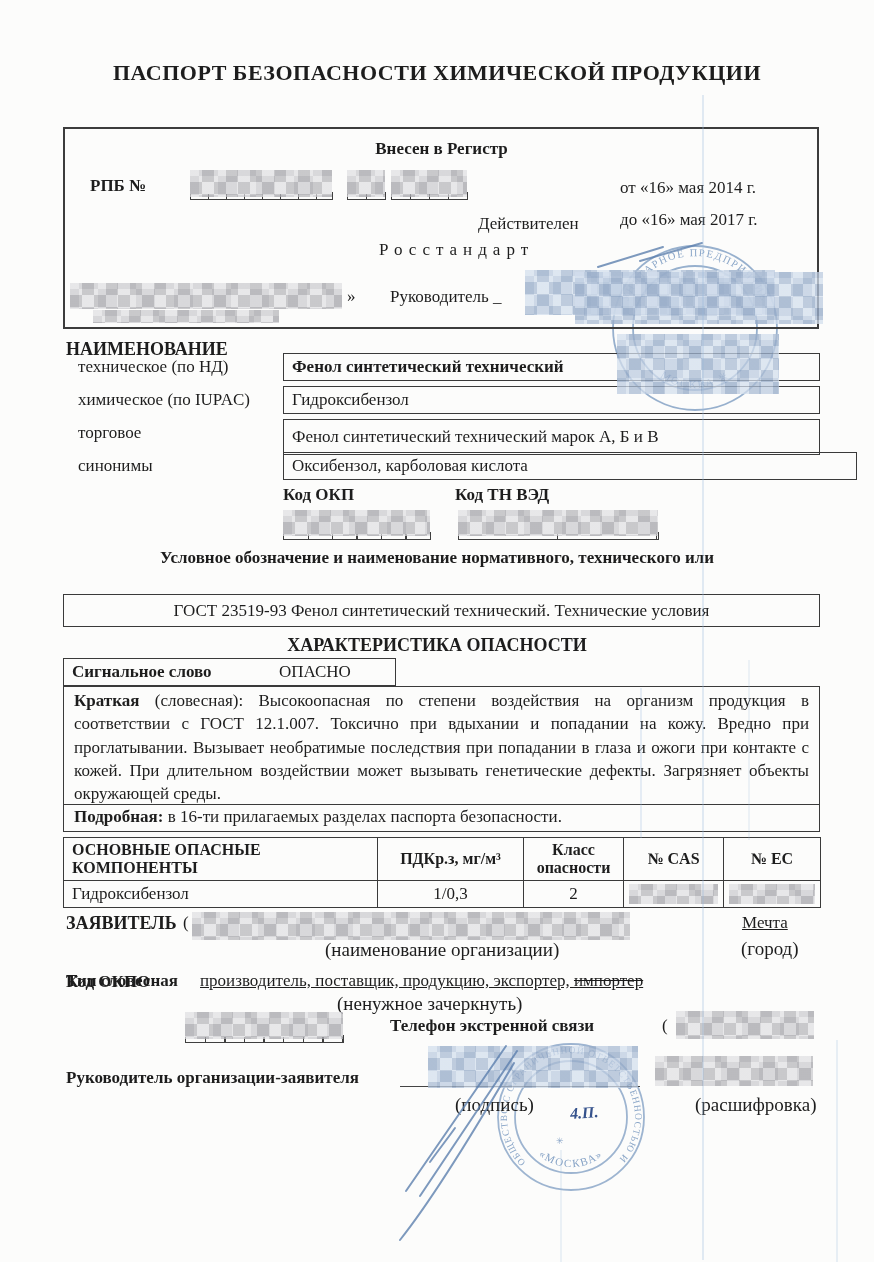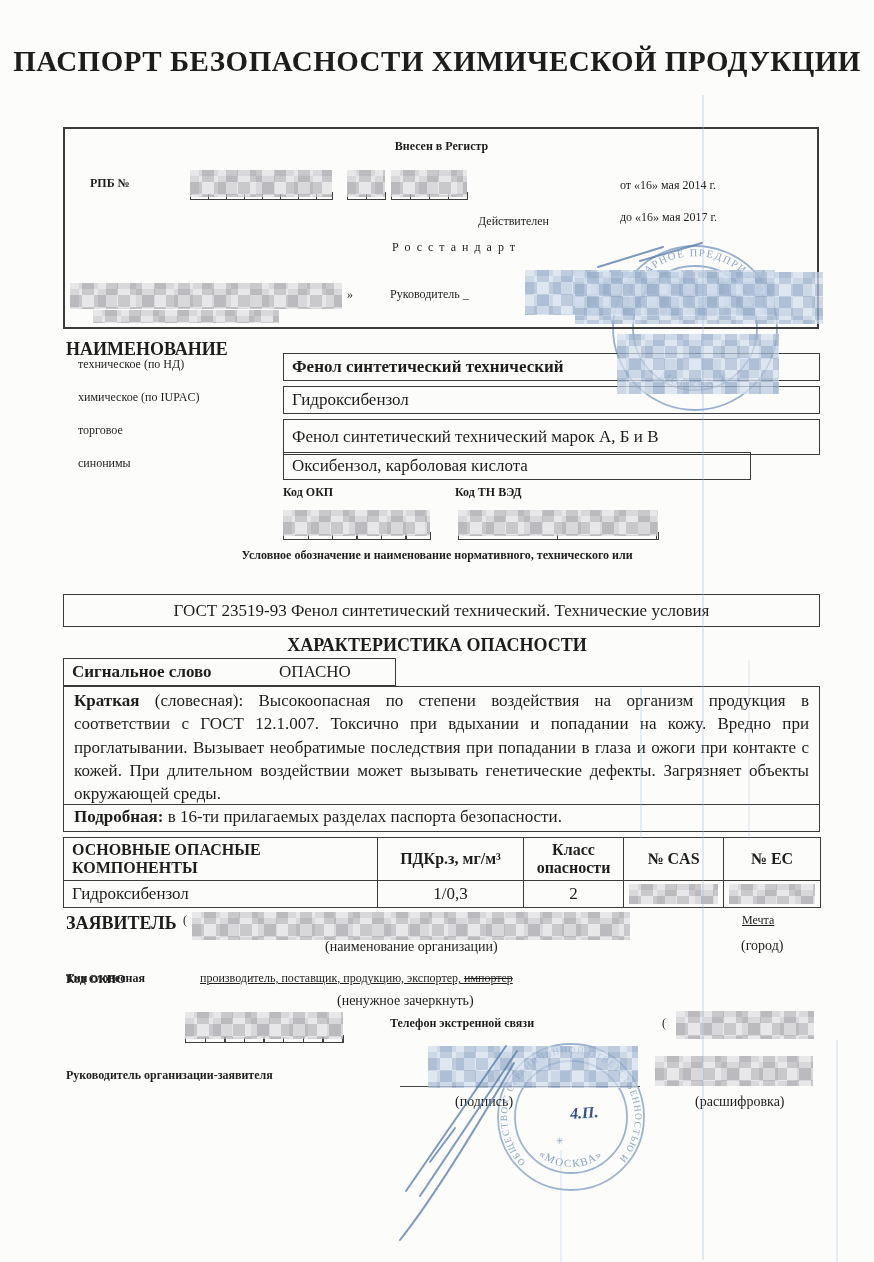--- a/index.html
+++ b/index.html
@@ -2,21 +2,21 @@
 <html><head>
 <meta charset="utf-8">
 <style>
   html,body{margin:0;padding:0;background:#e8e8e8;}
   .page{
     position:relative;width:874px;height:1262px;margin:0 auto;
     background:#fcfcfb;overflow:hidden;
     font-family:"Liberation Serif","DejaVu Serif",serif;color:#1d1d1d;
   }
   .abs{position:absolute;}
-  .t{position:absolute;z-index:2;font-size:12px;line-height:1.2;white-space:nowrap;}
+  .t{position:absolute;z-index:2;font-size:17px;line-height:1.2;white-space:nowrap;}
   .b{font-weight:bold;}
   .ctr{left:0;width:874px;text-align:center;}
   
   .frame{position:absolute;border:2.5px solid #3c3c3c;z-index:2;background:transparent;}
   .vbox{position:absolute;border:1.6px solid #3a3a3a;z-index:2;font-size:17px;
         display:flex;align-items:center;padding-left:8px;box-sizing:border-box;background:transparent;}
   
   .px{position:absolute;z-index:3;
     background-color:rgba(213,213,216,0.55);
     background-image:
@@ -24,21 +24,21 @@
       repeating-conic-gradient(rgba(168,168,175,0.28) 0% 25%, rgba(240,240,242,0.20) 0% 50%);
     background-size:24px 24px,38px 38px;background-position:0 0,9px 6px;}
   .px.blue{background-color:rgba(194,209,228,0.55);
     background-image:
       repeating-conic-gradient(rgba(120,145,180,0.32) 0% 25%, rgba(215,226,240,0.25) 0% 50%),
       repeating-conic-gradient(rgba(150,170,200,0.28) 0% 25%, rgba(235,241,248,0.22) 0% 50%);}
   .ticks{position:absolute;z-index:2;height:7px;
     border-bottom:1.4px solid #3f3f3f;border-right:1.4px solid #3f3f3f;
     background-image:repeating-linear-gradient(to right,#3f3f3f 0 1.4px,transparent 1.4px var(--c,18px));
     background-repeat:no-repeat;background-position:left bottom;background-size:100% 5px;}
-  .hint{position:absolute;z-index:2;font-size:14px;white-space:nowrap;}
+  .hint{position:absolute;z-index:2;font-size:19px;white-space:nowrap;}
   .uline{text-decoration:underline;}
   .struck{text-decoration:underline line-through;}
   table.comp{position:absolute;z-index:2;border-collapse:collapse;table-layout:fixed;
     font-size:16px;}
   table.comp th,table.comp td{border:1.6px solid #3a3a3a;padding:1px 6px;vertical-align:middle;}
   table.comp th{font-weight:bold;text-align:center;line-height:1.15;}
   table.comp th.l,table.comp td.l{text-align:left;padding-left:8px;margin-top:16px;}
   table.comp td{text-align:center;font-size:17px;position:relative;}
   .scanline{position:absolute;z-index:5;width:2px;background:rgba(150,183,219,0.28);}
   .stamp{position:absolute;z-index:1;}
@@ -79,21 +79,21 @@
     </defs>
     <text font-size="9.5" letter-spacing="1" fill="#7d9cc2" fill-opacity="0.9" font-family="Liberation Serif, DejaVu Serif, serif">
       <textPath href="#bs-ring" startOffset="0">ОБЩЕСТВО С ОГРАНИЧЕННОЙ ОТВЕТСТВЕННОСТЬЮ И</textPath>
     </text>
     <text font-size="11" letter-spacing="1.5" fill="#7d9cc2" fill-opacity="0.95" font-family="Liberation Serif, DejaVu Serif, serif">
       <textPath href="#bs-inner" startOffset="50%" text-anchor="middle">«МОСКВА»</textPath>
     </text>
     <text x="66" y="108" font-size="9" fill="#7d9cc2" fill-opacity="0.9">✳</text>
   </svg>
 
-  <div class="t ctr b" style="top:44px;font-size:29px;letter-spacing:0.5px">ПАСПОРТ БЕЗОПАСНОСТИ ХИМИЧЕСКОЙ ПРОДУКЦИИ</div>
+  <div class="t ctr b" style="top:60px;font-size:22px;letter-spacing:0.5px">ПАСПОРТ БЕЗОПАСНОСТИ ХИМИЧЕСКОЙ ПРОДУКЦИИ</div>
 
   <div class="frame" style="left:63px;top:127px;width:752px;height:198px"></div>
 
   <div class="t b" style="left:63px;top:139px;width:757px;text-align:center">Внесен в Регистр</div>
 
   <div class="t b" style="left:90px;top:176px">РПБ №</div>
   <div class="px" style="left:190px;top:170px;width:142px;height:27px"></div>
   <div class="px" style="left:347px;top:170px;width:38px;height:27px"></div>
   <div class="px" style="left:391px;top:170px;width:76px;height:27px"></div>
   <div class="ticks" style="left:190px;top:192px;width:142px;--c:18px"></div>
@@ -120,21 +120,21 @@
   <div class="t" style="left:78px;top:357px">техническое (по НД)</div>
   <div class="vbox b" style="left:283px;top:353px;width:537px;height:28px">Фенол синтетический технический</div>
 
   <div class="t" style="left:78px;top:390px">химическое (по IUPAC)</div>
   <div class="vbox" style="left:283px;top:386px;width:537px;height:28px">Гидроксибензол</div>
 
   <div class="t" style="left:78px;top:423px">торговое</div>
   <div class="vbox" style="left:283px;top:419px;width:537px;height:36px">Фенол синтетический технический марок А, Б и В</div>
 
   <div class="t" style="left:78px;top:456px">синонимы</div>
-  <div class="vbox" style="left:283px;top:452px;width:468px;height:28px">Оксибензол, карболовая кислота</div>
+  <div class="vbox" style="left:283px;top:452px;width:574px;height:28px">Оксибензол, карболовая кислота</div>
 
   <div class="t b" style="left:283px;top:485px">Код ОКП</div>
   <div class="t b" style="left:455px;top:485px">Код ТН ВЭД</div>
   <div class="px" style="left:283px;top:510px;width:147px;height:26px"></div>
   <div class="ticks" style="left:283px;top:532px;width:147px;--c:24.5px"></div>
   <div class="px" style="left:458px;top:510px;width:200px;height:26px"></div>
   <div class="ticks" style="left:458px;top:532px;width:200px;--c:99px"></div>
 
   <div class="t ctr b" style="top:548px">Условное обозначение и наименование нормативного, технического или</div>
   <div class="vbox" style="left:63px;top:594px;width:757px;height:33px;justify-content:center;padding-left:0">ГОСТ 23519-93 Фенол синтетический технический. Технические условия</div>

